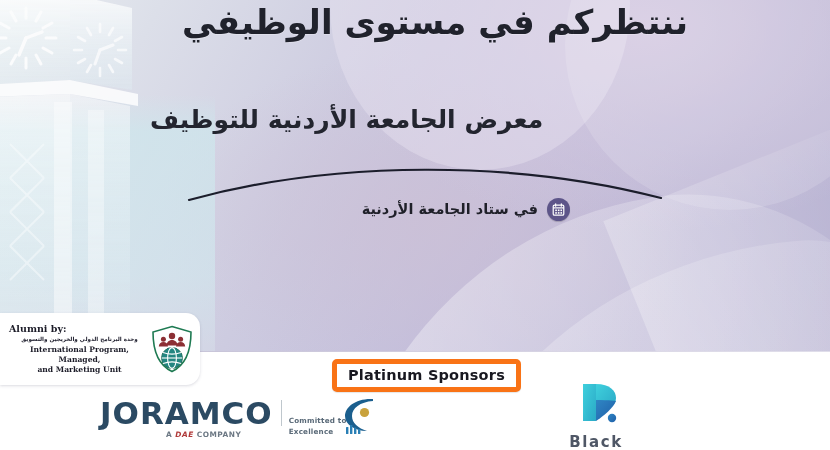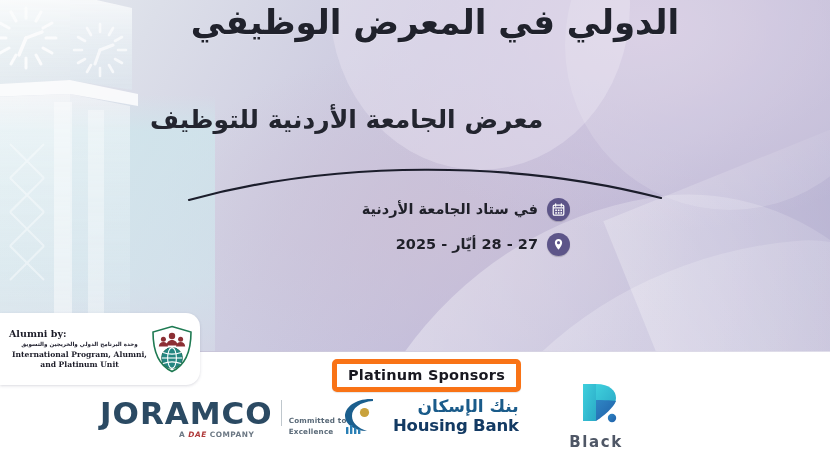--- a/index.html
+++ b/index.html
@@ -183,21 +183,21 @@
     font-family:"DejaVu Sans","Liberation Sans",sans-serif;
     font-weight:bold; font-size:31px; letter-spacing:1px;
     color:#2b4a63; line-height:1;
   }
   .joramco .bar { width:1px; height:26px; background:#bfc7cd; margin:2px 7px 0 8px; }
   .joramco .cte {
     font-size:7.2px; font-weight:bold; color:#5a6a78; line-height:1.5;
     margin-top:18px; letter-spacing:.2px;
   }
   .joramco-sub {
-    position:absolute; left:179px; top:430px;
+    position:absolute; left:166px; top:430px;
     font-size:7.4px; font-weight:bold; color:#6c7884; letter-spacing:.5px;
   }
   .joramco-sub .dae { color:#b03a3a; font-style:italic; }
 
   
   .housing { left:340px; top:395px; display:flex; align-items:center; gap:5px; }
   .housing .mark { width:48px; height:42px; flex:0 0 auto; }
   .housing .txtblk { line-height:1.05; }
   .housing .ar {
     direction:rtl; font-size:17px; font-weight:bold; color:#1a5b8a;
@@ -293,21 +293,21 @@
             <line x1="-22" y1="-13" x2="-15" y2="-9"></line>
               <line x1="-13" y1="-22" x2="-9" y2="-15"></line>
           </g>
           <line x1="0" y1="0" x2="13" y2="-5" stroke="#ffffff" stroke-width="3" stroke-linecap="round"></line>
           <line x1="0" y1="0" x2="-5" y2="14" stroke="#ffffff" stroke-width="3" stroke-linecap="round"></line>
         </g>
       </svg>
     </div>
 
     <div class="headline">
-      <span class="l1">الدولي في المعرض الوظيفي</span>
+      <span class="l1">ننتظركم في مستوى الوظيفي</span>
     </div>
 
     <div class="subtitle">معرض الجامعة الأردنية للتوظيف</div>
 
     <div class="arc">
       <svg width="480" height="46" viewBox="0 0 480 46">
         <path d="M4 42 C 150 2, 330 2, 476 40" fill="none" stroke="#1b1d2b" stroke-width="2.2" stroke-linecap="round"></path>
       </svg>
     </div>
 
@@ -327,43 +327,34 @@
                 <rect x="4" y="11.2" width="2" height="2"></rect>
               <rect x="7.2" y="11.2" width="2" height="2"></rect>
                 <rect x="10.4" y="11.2" width="2" height="2"></rect>
             </g>
           </svg>
         </span>
         <span class="txt">في ستاد الجامعة الأردنية</span>
       </div>
 
 
-      <div class="drow r3">
-        <span class="dicon">
-          <svg width="13" height="13" viewBox="0 0 16 16">
-            <path d="M8 1.2c-2.5 0-4.5 2-4.5 4.5 0 3.3 4.5 8.6 4.5 8.6s4.5-5.3 4.5-8.6c0-2.5-2-4.5-4.5-4.5z" fill="#fff"></path>
-            <circle cx="8" cy="5.7" r="1.9" fill="#5d5589"></circle>
-          </svg>
-        </span>
-        <span class="txt">27 - 28 أيّار - 2025</span>
-      </div>
 
     </div>
   </div>
 
   <div class="bottom-rule"></div>
 
   <div class="bottom"></div>
 
   <div class="managed">
     <div class="managed-txt">
       <div class="mb">Alumni by:</div>
       <div class="ar">وحدة البرنامج الدولي والخريجين والتسويق</div>
-      <div class="en">International Program, Alumni,</div>
-      <div class="en">and Platinum Unit</div>
+      <div class="en">International Program, Managed,</div>
+      <div class="en">and Marketing Unit</div>
     </div>
     <div class="managed-logo">
       <svg width="44" height="48" viewBox="0 0 44 48">
         <path d="M22 1.5 L41 7 C41 26 36 40 22 46.5 C8 40 3 26 3 7 Z" fill="#ffffff" stroke="#1e7a52" stroke-width="1.6"></path>
 
         <g fill="#8c2f34">
           <circle cx="22" cy="11" r="3.2"></circle>
           <path d="M16.4 20.5 c0-3.3 2.5-5.6 5.6-5.6 s5.6 2.3 5.6 5.6 z"></path>
           <circle cx="13.4" cy="14.2" r="2.5"></circle>
           <path d="M8.8 21.6 c0-2.7 2-4.6 4.6-4.6 s4.6 1.9 4.6 4.6 z"></path>
@@ -405,24 +396,20 @@
       <svg width="48" height="42" viewBox="0 0 48 42">
         <path d="M33 4 C16 3, 5 12, 5 21 C5 29, 14 36, 27 36 C18 33, 12 28, 12 21 C12 13, 20 7, 33 6 Z" fill="#1b5f8e"></path>
         <circle cx="24.5" cy="17.5" r="4.6" fill="#c9a23d"></circle>
         <g fill="#2a7fb5">
           <rect x="6" y="32" width="2.4" height="7" rx=".6"></rect>
           <rect x="10" y="30" width="2.4" height="9" rx=".6"></rect>
           <rect x="14" y="32.5" width="2.4" height="6.5" rx=".6"></rect>
           <rect x="18" y="34" width="2.4" height="5" rx=".6"></rect>
         </g>
       </svg>
-    </span>
-    <span class="txtblk">
-      <span class="ar" style="display:block">بنك الإسكان</span>
-      <span class="en" style="display:block">Housing Bank</span>
     </span>
   </div>
 
   <div class="sponsor oasis">
     <div class="mark">
       <svg width="60" height="48" viewBox="0 0 60 48">
         <defs>
           <linearGradient id="bo1" x1="0" y1="0" x2="1" y2="1">
             <stop offset="0%" stop-color="#3fd0dd"></stop>
             <stop offset="100%" stop-color="#2aa9c6"></stop>

